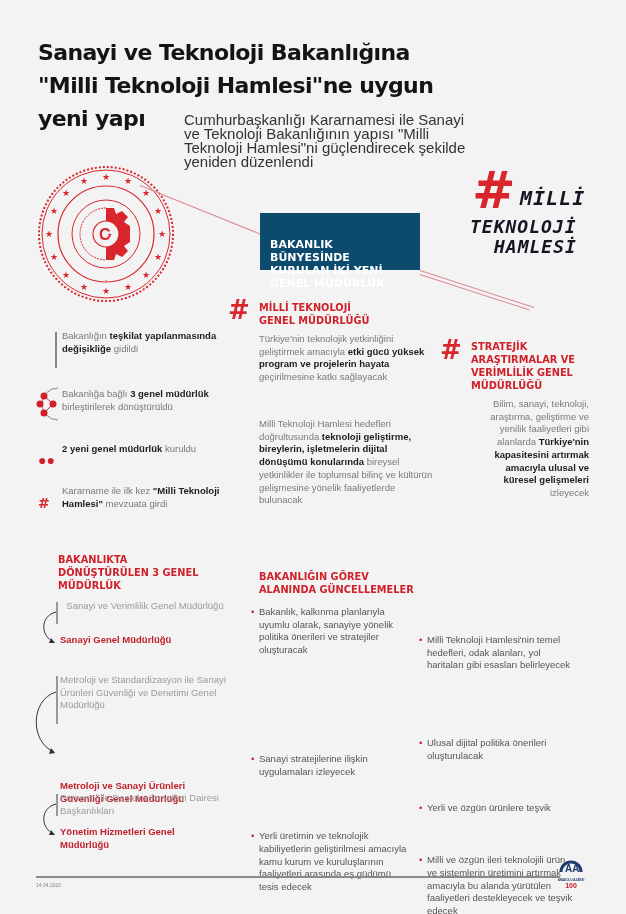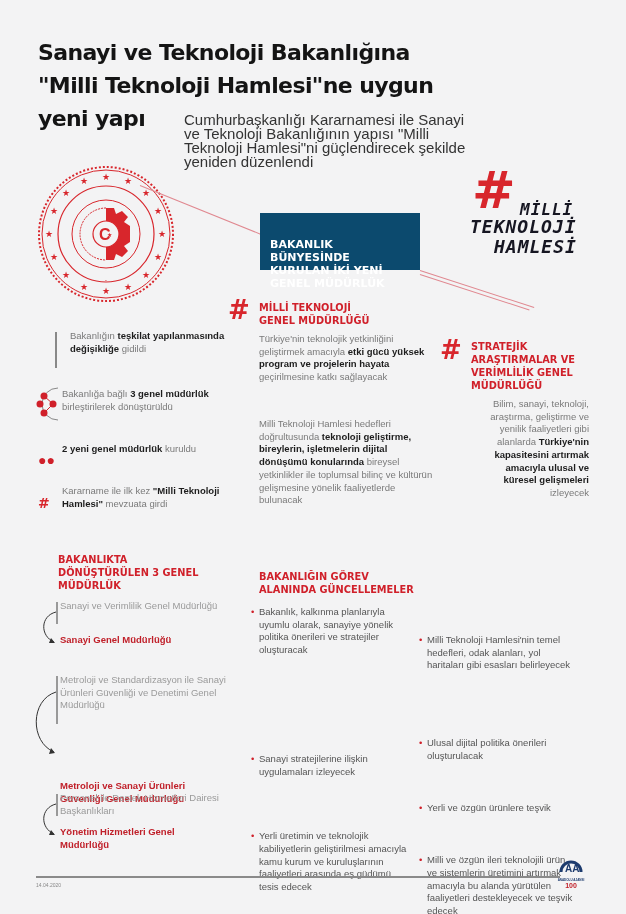--- a/index.html
+++ b/index.html
@@ -63,28 +63,28 @@
 </div>
 
 <div class="mono-line" style="left:140px; top:185px; width:130px; transform:rotate(22deg);"></div>
 <div class="mono-line" style="left:420px; top:270px; width:120px; transform:rotate(18deg);"></div>
 <div class="mono-line" style="left:420px; top:274px; width:115px; transform:rotate(18deg);"></div>
 
 <div class="abs redbox">BAKANLIK BÜNYESİNDE KURULAN İKİ YENİ GENEL MÜDÜRLÜK</div>
 
 <div class="abs" style="left:462px; top:170px; width:130px; height:100px;">
   <div class="abs hash" style="left:10px; top:-10px; font-size:52px; line-height:60px;">#</div>
-  <div class="abs logo-word" style="left:58px; top:30px; font-size:16px;">MİLLİ</div>
+  <div class="abs logo-word" style="left:58px; top:16px; font-size:20px;">MİLLİ</div>
   <div class="abs logo-word" style="left:8px; top:46px; font-size:18px;">TEKNOLOJİ</div>
   <div class="abs logo-word" style="left:32px; top:66px; font-size:18px;">HAMLESİ</div>
 </div>
 
 <div class="abs" style="left:50px; top:330px; width:180px;">
   <div class="abs" style="left:5px; top:2px; width:2px; height:36px; background:#888;"></div>
-  <div class="abs txt" style="left:12px; top:0; width:160px;margin-left:8px;">
+  <div class="abs txt" style="left:12px; top:0; width:160px;">
     <span>Bakanlığın </span><b>teşkilat yapılanmasında değişikliğe</b><span> gidildi</span>
   </div>
 
   <svg class="abs" style="left:-14px; top:56px;" width="30" height="36">
     <path d="M22 2 A16 16 0 0 0 22 34" fill="none" stroke="#888" stroke-width="1"></path>
     <circle cx="8" cy="10" r="3.5" fill="#d0202a"></circle>
       <circle cx="4" cy="18" r="3.5" fill="#d0202a"></circle>
     <circle cx="8" cy="27" r="3.5" fill="#d0202a"></circle>
       <circle cx="17" cy="18" r="3.5" fill="#d0202a"></circle>
     <line x1="8" y1="10" x2="17" y2="18" stroke="#d0202a"></line>
@@ -134,21 +134,21 @@
     <div>MÜDÜRLÜK</div>
 </div>
 
 <div class="abs" style="left:30px; top:600px; width:200px; height:260px;">
 
   <div class="abs" style="left:26px; top:2px; width:1.5px; height:22px; background:#999;"></div>
   <svg class="abs" style="left:6px; top:10px;" width="24" height="36">
     <path d="M20 2 C4 6 4 26 18 32" fill="none" stroke="#333" stroke-width="1"></path>
       <path d="M15 28 L19 33 L13 33 Z" fill="#333"></path>
   </svg>
-  <div class="abs txt" style="left:30px; top:0; width:170px; color:#9a9a9a;">Sanayi ve Verimlilik Genel Müdürlüğü</div>
+  <div class="abs txt" style="left:30px; top:0; width:170px; color:#9a9a9a;text-align:center;">Sanayi ve Verimlilik Genel Müdürlüğü</div>
   <div class="abs txt" style="left:30px; top:34px; width:120px; color:#c0202a; font-weight:bold;">Sanayi Genel Müdürlüğü</div>
 
   <div class="abs" style="left:26px; top:76px; width:1.5px; height:48px; background:#999;"></div>
   <svg class="abs" style="left:0; top:90px;" width="30" height="70">
     <path d="M26 2 C0 10 0 52 24 62" fill="none" stroke="#333" stroke-width="1"></path>
       <path d="M21 58 L25 63 L19 64 Z" fill="#333"></path>
   </svg>
   <div class="abs txt" style="left:30px; top:74px; width:175px; color:#9a9a9a;">Metroloji ve Standardizasyon ile Sanayi Ürünleri Güvenliği ve Denetimi Genel Müdürlüğü</div>
   <div class="abs txt" style="left:30px; top:136px; width:160px; color:#c0202a; font-weight:bold;margin-top:44px;">Metroloji ve Sanayi Ürünleri Güvenliği Genel Müdürlüğü</div>
 

